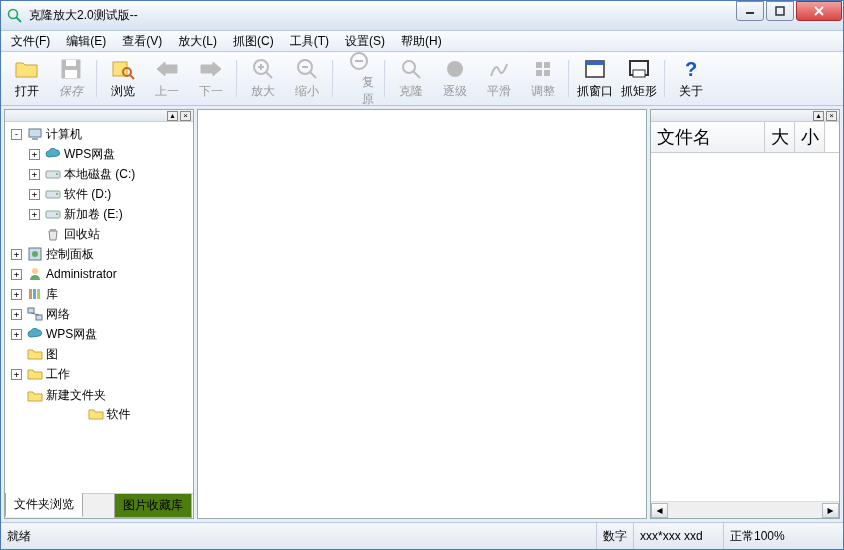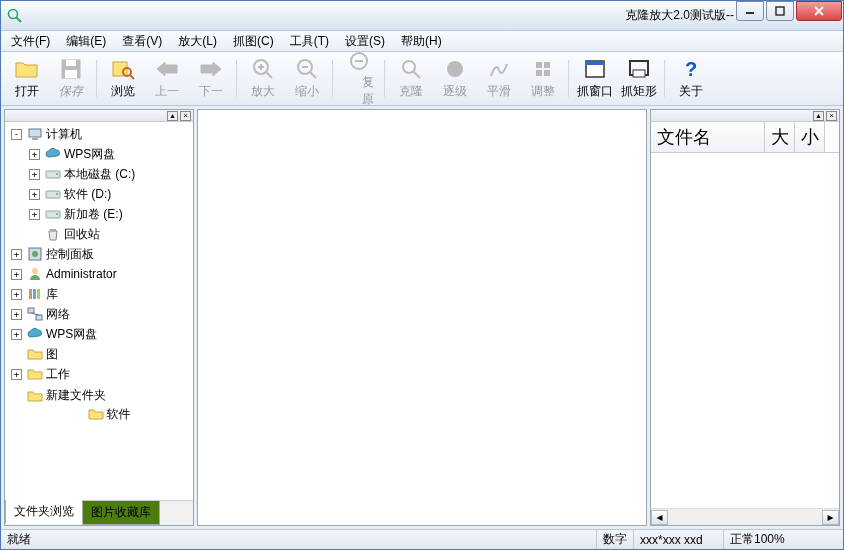--- a/index.html
+++ b/index.html
@@ -1,20 +1,20 @@
 <!DOCTYPE html>
 <html><head>
 <meta charset="utf-8">
 <style>
 * { box-sizing: border-box; margin: 0; padding: 0; }
 body { font-family: "Microsoft YaHei", Tahoma, sans-serif; font-size: 12px; background: #fff; overflow: hidden; }
 .window { width: 844px; height: 550px; border: 1px solid #4a79b5; background: #fff; display: flex; flex-direction: column; position: relative; }
 .titlebar { height: 30px; background: linear-gradient(#fdfdfe,#eaf0f8 45%,#d7e4f2); display: flex; align-items: center; border-bottom: 1px solid #b8c7dd; }
 .titlebar .app-icon { width: 16px; height: 16px; margin: 0 6px; }
-.titlebar .title { flex: 1; font-size: 12px; color: #000; text-align: right; }
+.titlebar .title { flex: 1; font-size: 12px; color: #000; }
 .win-controls { display: flex; height: 20px; margin-right: 1px; margin-top: -9px; }
 .win-btn { width: 28px; height: 20px; border: 1px solid #7a8aa0; background: linear-gradient(#f7f9fc,#dde6f1); border-radius: 0 0 3px 3px; margin-left: 2px; display: flex; align-items: center; justify-content: center; cursor: pointer; }
 .win-btn.close { width: 46px; background: linear-gradient(#f0a0a0,#d44); border-color: #a03030; color: #fff; }
 .menubar { height: 21px; background: linear-gradient(#fafcfe,#e8eef7); border-bottom: 1px solid #c0ccdc; display: flex; align-items: center; padding: 0 2px; }
 .menu-item { padding: 2px 8px; cursor: pointer; color: #000; }
 .toolbar { height: 54px; background: linear-gradient(#fbfcfe,#e6edf6); border-bottom: 1px solid #b8c7dd; display: flex; align-items: stretch; padding: 2px 4px; }
 .tool-btn { width: 44px; display: flex; flex-direction: column; align-items: center; justify-content: center; cursor: pointer; border: 1px solid transparent; border-radius: 3px; }
 .tool-btn.disabled { color: #999; cursor: default; }
 .tool-icon { height: 24px; display: flex; align-items: center; justify-content: center; }
 .tool-label { font-size: 12px; margin-top: 2px; }
@@ -24,30 +24,30 @@
 .panel-head { height: 12px; background: linear-gradient(#f4f6fa,#e2e8f0); border-bottom: 1px solid #ccc; display: flex; justify-content: flex-end; align-items: center; padding: 0 2px; gap: 2px; }
 .panel-head .hbtn { width: 11px; height: 10px; border: 1px solid #888; background: #eee; cursor: pointer; display: flex; align-items: center; justify-content: center; font-size: 8px; line-height: 1; }
 .left-panel { width: 190px; }
 .right-panel { width: 190px; }
 .center-panel { flex: 1; background: #fff; border: 1px solid #9aa; }
 .tree { flex: 1; overflow: auto; padding: 2px; }
 .tree-node { display: flex; align-items: center; height: 20px; white-space: nowrap; cursor: pointer; }
 .expander { width: 11px; height: 11px; border: 1px solid #888; display: inline-flex; align-items: center; justify-content: center; font-size: 9px; line-height: 1; margin-right: 2px; background: #fff; font-family: monospace; cursor: pointer; }
 .expander.blank { border: none; background: none; }
 .node-icon { width: 16px; height: 16px; margin: 0 3px; display: inline-flex; align-items: center; justify-content: center; }
-.tabs { display: flex; border-top: 1px solid #ccc; background: #f0f0f0; }
+.tabs { display: flex; border-top: 1px solid #ccc; background: #f0f0f0; gap: 32px; }
 .tab { padding: 3px 8px; border: 1px solid #aaa; border-top: none; background: #4d7c0f; cursor: pointer; font-size: 12px; margin-right: -1px; }
 .tab.active { background: #fff; border-bottom-color: #fff; position: relative; top: -1px; }
 .list-header { display: flex; border-bottom: 1px solid #ccc; }
 .list-header .col { background: linear-gradient(#fefefe,#eef1f5); border-right: 1px solid #ccc; padding: 3px 6px; font-size: 18px; cursor: pointer; }
 .list-body { flex: 1; background: #fff; }
 .hscroll { height: 17px; background: #f0f0f0; border-top: 1px solid #ddd; display: flex; align-items: center; }
 .hscroll .sbtn { width: 17px; height: 15px; background: linear-gradient(#fefefe,#dde3ea); border: 1px solid #b0b8c4; cursor: pointer; display: flex; align-items: center; justify-content: center; }
 .hscroll .track { flex: 1; height: 15px; background: #efefef; }
-.statusbar { height: 20px; background: linear-gradient(#f4f6fa,#e2e8f0); border-top: 1px solid #b8c7dd; display: flex; align-items: center; font-size: 12px; }
+.statusbar { height: 27px; background: linear-gradient(#f4f6fa,#e2e8f0); border-top: 1px solid #b8c7dd; display: flex; align-items: center; font-size: 12px; }
 .status-cell { padding: 0 6px; border-left: 1px solid #c0ccdc; height: 100%; display: flex; align-items: center; }
 .status-cell:first-child { border-left: none; flex: 1; }
 svg { display: block; }
 </style>
 </head>
 <body>
 
 <div class="window">
   <div class="titlebar">
     <span class="app-icon">

